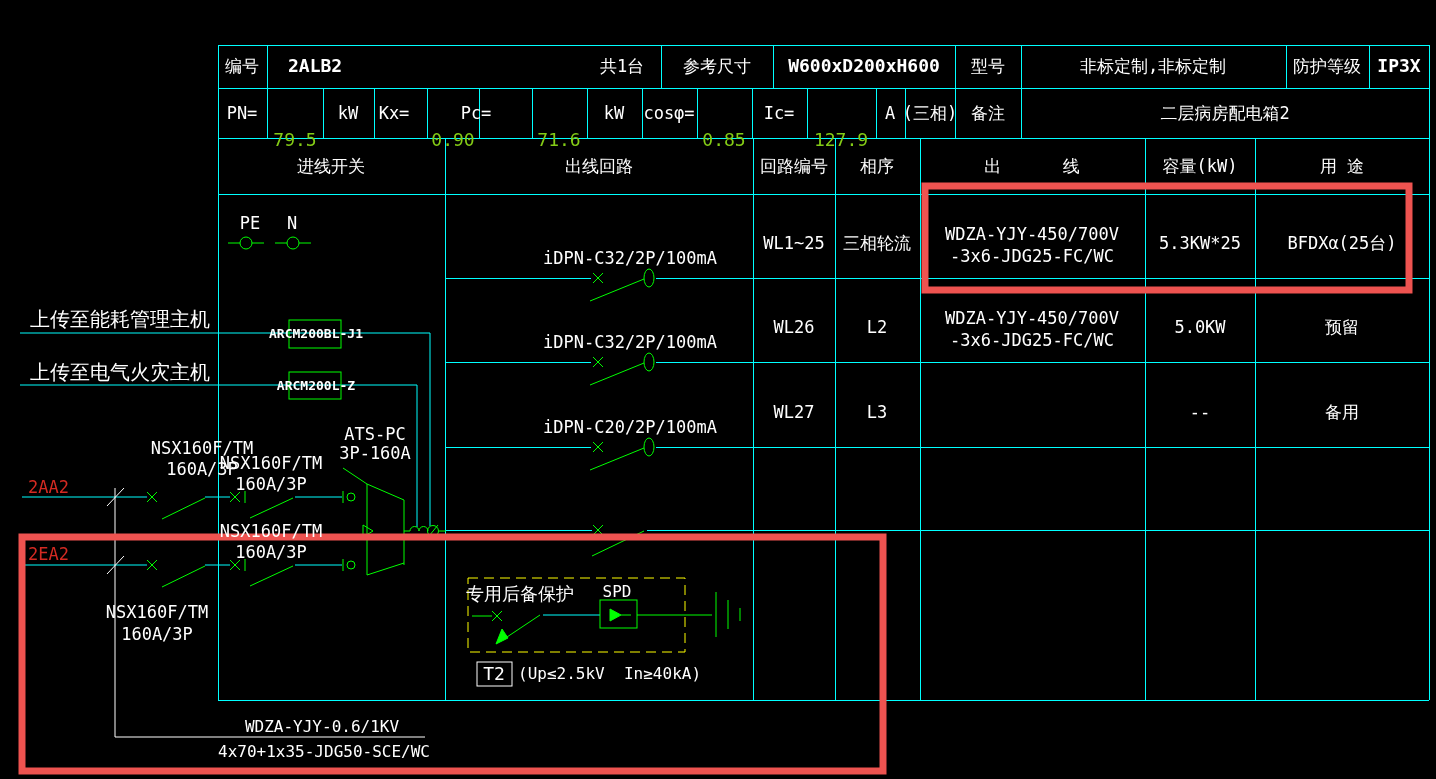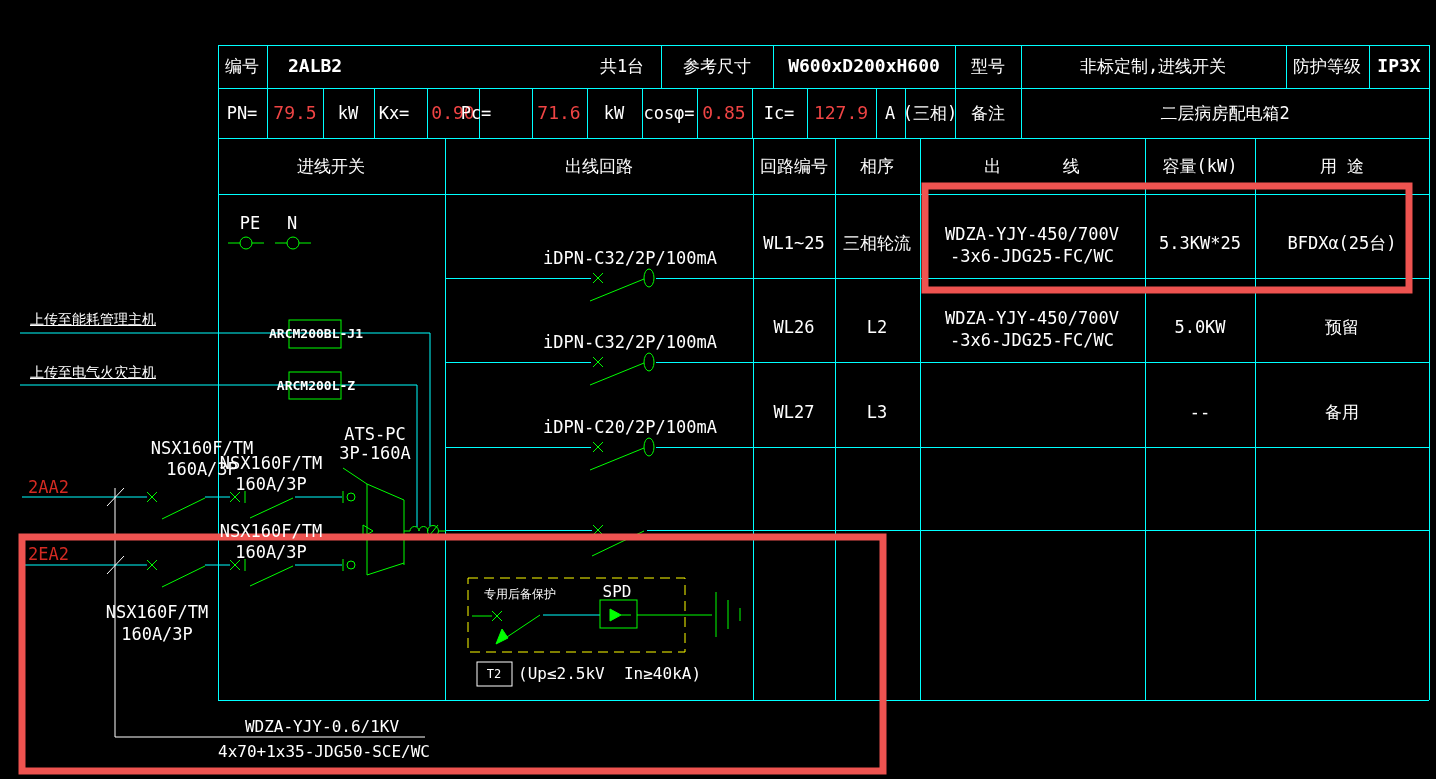--- a/index.html
+++ b/index.html
@@ -2,25 +2,25 @@
 <html><head>
 <meta charset="utf-8">
 <style>
   html,body{margin:0;padding:0;background:#000;}
   #stage{position:relative;width:1436px;height:779px;background:#000;overflow:hidden;
          font-family:"DejaVu Sans Mono",monospace;}
   svg{position:absolute;left:0;top:0;}
   .t{position:absolute;transform:translate(-50%,-50%);white-space:pre;color:#fff;
      font-size:17px;line-height:1;}
   .tl{transform:translate(0,-50%);}
-  .mag{color:#ef4444;font-size:18px;}
+  .mag{color:#84cc16;font-size:18px;margin-top:27px;}
   .red{color:#d42a22;font-size:17px;}
   .s13{font-size:13px;font-weight:bold;}
-  .s14{font-size:14px;text-decoration:underline;}
-  .s15{font-size:12px;}
+  .s14{font-size:20px;}
+  .s15{font-size:18px;}
   .s16{font-size:16px;}
   .s18{font-size:18px;font-weight:bold;}
 </style>
 </head>
 <body>
 
 <div id="stage">
 
   <svg width="1436" height="779" viewBox="0 0 1436 779">
 
@@ -195,21 +195,21 @@
     <rect x="925" y="186" width="484" height="104" fill="none" stroke="#ee5350" stroke-width="7"></rect>
     <rect x="22" y="537" width="861" height="234" fill="none" stroke="#ee5350" stroke-width="7"></rect>
   </svg>
 
   <div class="t" style="left:242px;top:66px">编号</div>
   <div class="t tl s18" style="left:288px;top:66px">2ALB2</div>
   <div class="t" style="left:622px;top:66px">共1台</div>
   <div class="t" style="left:717px;top:66px">参考尺寸</div>
   <div class="t s18" style="left:864px;top:66px">W600xD200xH600</div>
   <div class="t" style="left:988px;top:66px">型号</div>
-  <div class="t" style="left:1153px;top:66px">非标定制,进线开关</div>
+  <div class="t" style="left:1153px;top:66px">非标定制,非标定制</div>
   <div class="t" style="left:1327px;top:66px">防护等级</div>
   <div class="t s18" style="left:1399px;top:66px">IP3X</div>
 
   <div class="t" style="left:242px;top:113px">PN=</div>
   <div class="t mag" style="left:295px;top:113px">79.5</div>
   <div class="t" style="left:348px;top:113px">kW</div>
   <div class="t" style="left:394px;top:113px">Kx=</div>
   <div class="t mag" style="left:453px;top:113px">0.90</div>
   <div class="t" style="left:476px;top:113px">Pc=</div>
   <div class="t mag" style="left:559px;top:113px">71.6</div>

